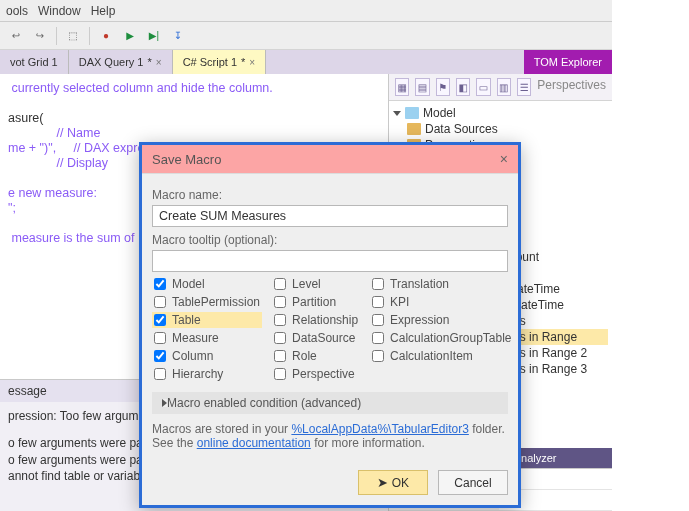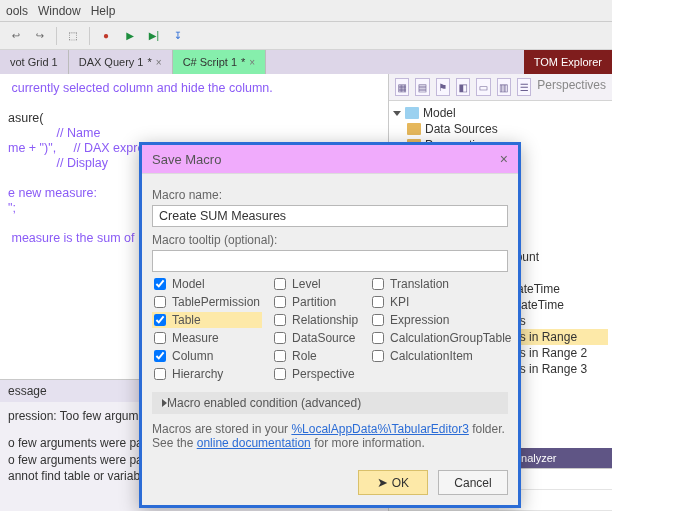--- a/index.html
+++ b/index.html
@@ -9,21 +9,21 @@
   
   .menu { display: flex; align-items: center; height: 22px; padding: 0 6px; background: #eee; border-bottom: 1px solid #ccc; font-size: 12px; color: #444; }
   .menu span { margin-right: 10px; }
 
   .toolbar { display: flex; align-items: center; height: 28px; padding: 0 8px; background: #eee; border-bottom: 1px solid #d4d4d4; gap: 8px; }
   .tb-icon { width: 16px; height: 16px; display: inline-flex; align-items: center; justify-content: center; font-size: 10px; color: #666; }
   .tb-sep { width: 1px; height: 18px; background: #ccc; }
 
   .tabbar { display: flex; height: 24px; background: #ddd6e8; font-size: 11px; align-items: stretch; }
   .tab { padding: 4px 10px; color: #333; border-right: 1px solid #bbb; display: flex; align-items: center; gap: 4px; background: #ddd6e8; }
-  .tab.active { background: #86efac; }
+  .tab.active { background: #fef9c3; }
   .tab .close { font-size: 10px; color: #777; }
 
   .main { display: flex; height: calc(100% - 22px - 28px - 24px); }
   .editor { flex: 1; background: #fff; font-family: Consolas, monospace; font-size: 12.5px; padding: 6px 8px; color: #333; white-space: pre; overflow: hidden; position: relative; } 
   .com { color: #8b5cf6; }
 
   .right { width: 224px; background: #eee; border-left: 1px solid #c9c9c9; display: flex; flex-direction: column; }
   .right-tools { display: flex; gap: 6px; padding: 4px 6px; background: #f3f1f6; border-bottom: 1px solid #d4d4d4; }
   .rt-btn { width: 18px; height: 18px; border: 1px solid #c2b8d9; background: #f9f6ff; display: flex; align-items: center; justify-content: center; font-size: 10px; color: #6b5f90; }
   .search { margin: 0; padding: 3px 6px; color: #999; background: #fff; border: 1px solid #d4d4d4; border-left: none; border-right: none; }
@@ -47,21 +47,21 @@
   .prop-v { flex: 1; padding: 3px 8px; color: #333; background: #fff; }
 
   .bottom-strip { position: absolute; left: 0; right: 224px; bottom: 0; background: #f1eff5; border-top: 1px solid #c9c9c9; }
   .msg-title { background: #e5e1ef; padding: 4px 8px; font-size: 12px; }
   .msg-body { padding: 6px 8px; font-size: 12px; line-height: 1.4; }
   .msg-body .warn { color: #333; }
   .status-nums { position: absolute; right: 228px; bottom: 22px; display: flex; gap: 36px; font-size: 11px; color: #666; }
 
   
   .dialog { position: absolute; left: 139px; top: 142px; width: 382px; background: #efefef; border: 3px solid #2b6cd6; box-shadow: 0 4px 18px rgba(0,0,0,.3); }
-  .dlg-title { display: flex; justify-content: space-between; align-items: center; padding: 6px 10px; background: #f0abfc; border-bottom: 1px solid #dcdcdc; font-size: 13px; color: #555; }
+  .dlg-title { display: flex; justify-content: space-between; align-items: center; padding: 6px 10px; background: #fca5a5; border-bottom: 1px solid #dcdcdc; font-size: 13px; color: #555; }
   .dlg-title .x { font-size: 14px; color: #666; }
   .dlg-body { padding: 8px 10px 10px; font-size: 12px; color: #555; }
   .dlg-label { margin: 6px 0 3px; color: #666; }
   .dlg-input { width: 100%; border: 1px solid #b8b8b8; background: #fff; padding: 3px 6px; font-size: 12.5px; color: #333; }
   .ctx-grid { display: grid; grid-template-columns: 1fr 1fr 1fr; gap: 2px 10px; margin-top: 4px; }
   .ck { display: flex; align-items: center; gap: 6px; padding: 1px 2px; }
   .ck input { width: 12px; height: 12px; }
   .ck.hl { background: #fde9a8; }
   .adv { margin-top: 10px; background: #e3e3e3; padding: 4px 10px; color: #555; display: flex; align-items: center; }
   .dlg-info { margin-top: 8px; color: #666; }
@@ -106,21 +106,21 @@
       <span>DAX Query 1</span>
         <span>*</span>
       <span class="close">×</span>
     </div>
     <div class="tab active">
       <span>C# Script 1</span>
         <span>*</span>
       <span class="close">×</span>
     </div>
     <div style="flex:1"></div>
-    <div class="tab" style="background:#7f1d1d;color:#fff;border:none">
+    <div class="tab" style="background:#a21caf;color:#fff;border:none">
       <span>TOM Explorer</span>
     </div>
   </div>
 
   <div class="main">
 
     <div class="editor"><span class="com"> currently selected column and hide the column.</span>
 
 <span>asure(</span>
 <span class="com">              // Name</span>

